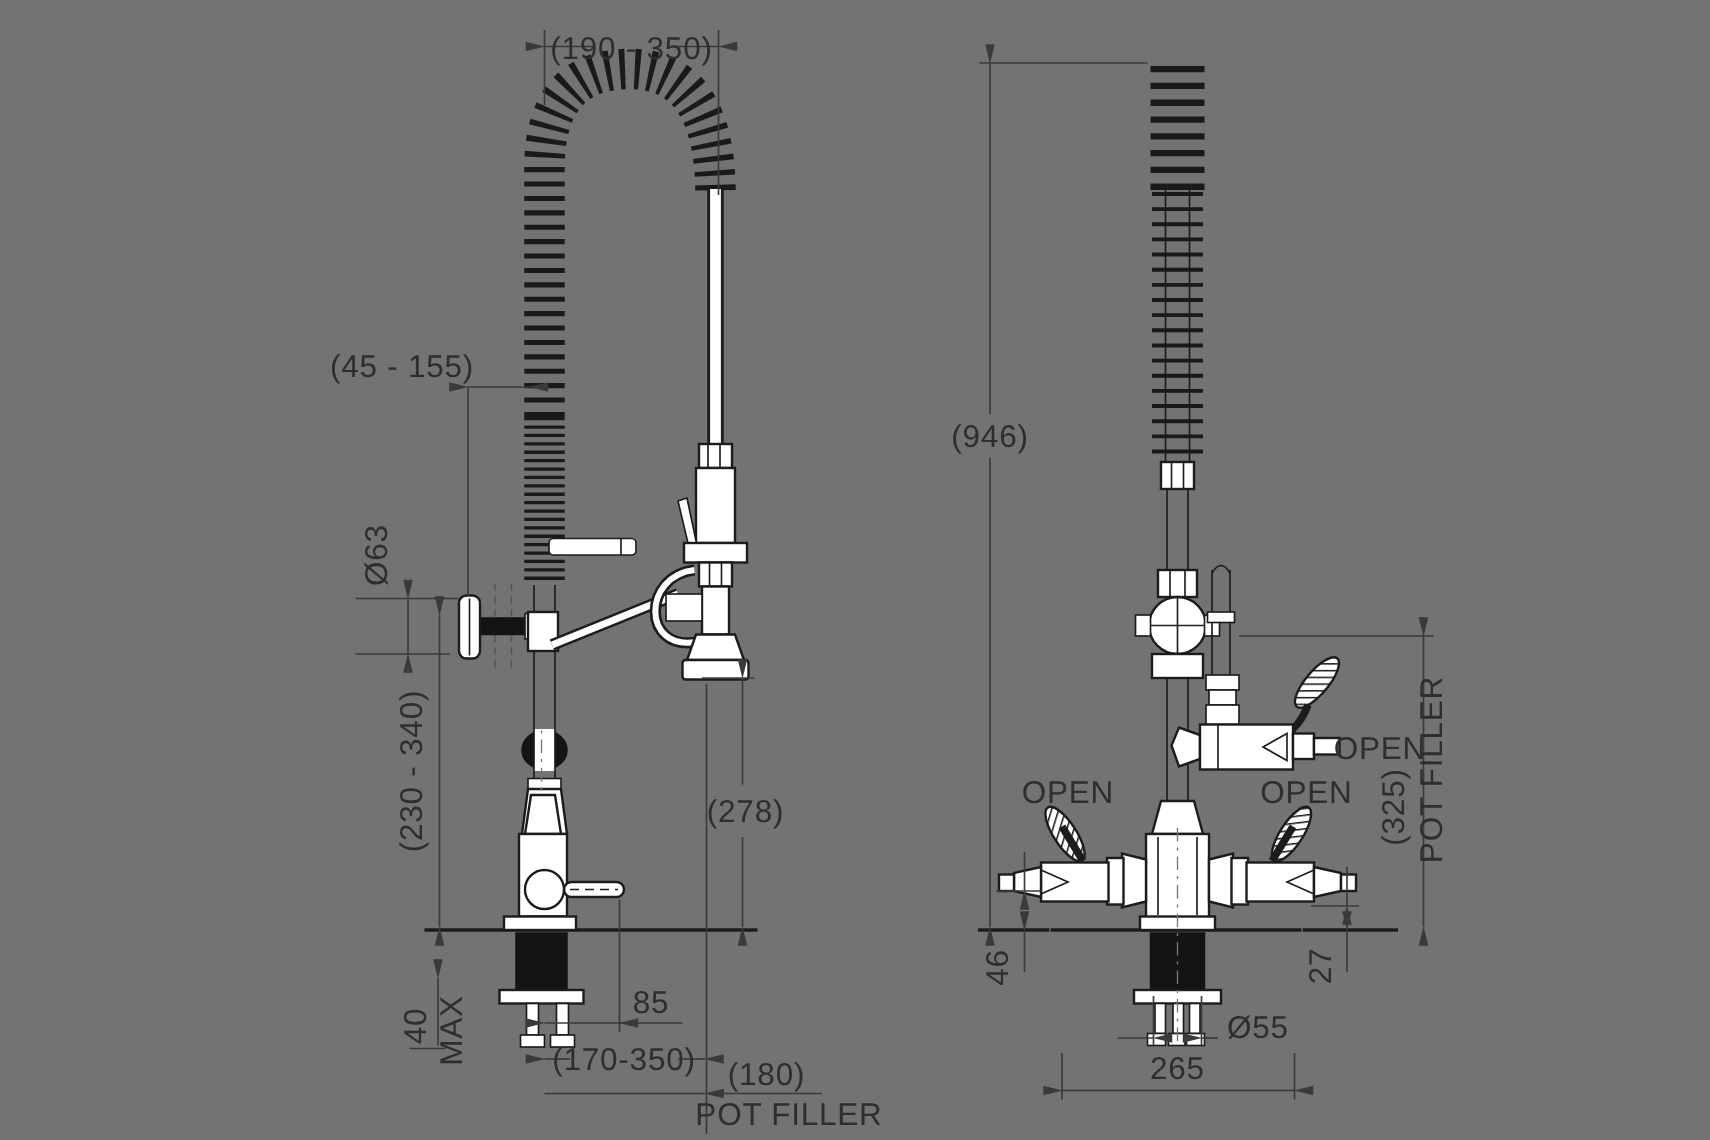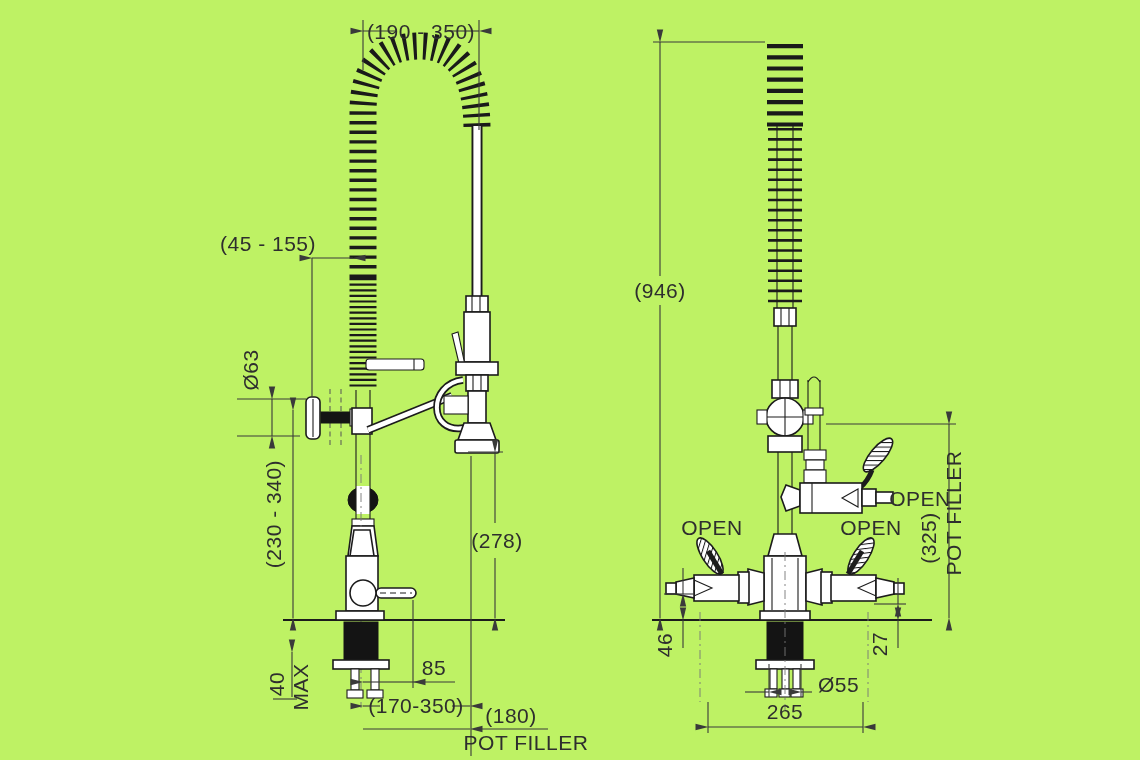--- a/index.html
+++ b/index.html
@@ -1,16 +1,16 @@
 <!DOCTYPE html>
 <html><head>
 <meta charset="utf-8">
 <style>
   html,body{margin:0;padding:0;background:#fff;width:1140px;height:760px;overflow:hidden}
-  #stage{position:relative;width:1140px;height:760px;background:#bef264}
+  #stage{position:relative;width:1140px;height:760px;background:#737373}
   svg{display:block}
   .df {stroke:#1c1c1c;stroke-width:1.6;fill:#fff}
   .dt {stroke:#1c1c1c;stroke-width:1.1;fill:#fff}
   .dl {stroke:#1c1c1c;stroke-width:1.1;fill:none}
   .blk{fill:#141414;stroke:#141414;stroke-width:1}
   .dim{stroke:#3a3a3a;stroke-width:1.1;fill:none}
   .cl {stroke:#777;stroke-width:0.9;fill:none;stroke-dasharray:9 4 2 4}
   .dsh{stroke:#555;stroke-width:1;fill:none;stroke-dasharray:5 3.5}
   .coil{stroke:#1a1a1a;fill:none}
   .txt{font-family:"Liberation Sans",sans-serif;font-size:21px;fill:#2e2e2e;letter-spacing:.5px}

